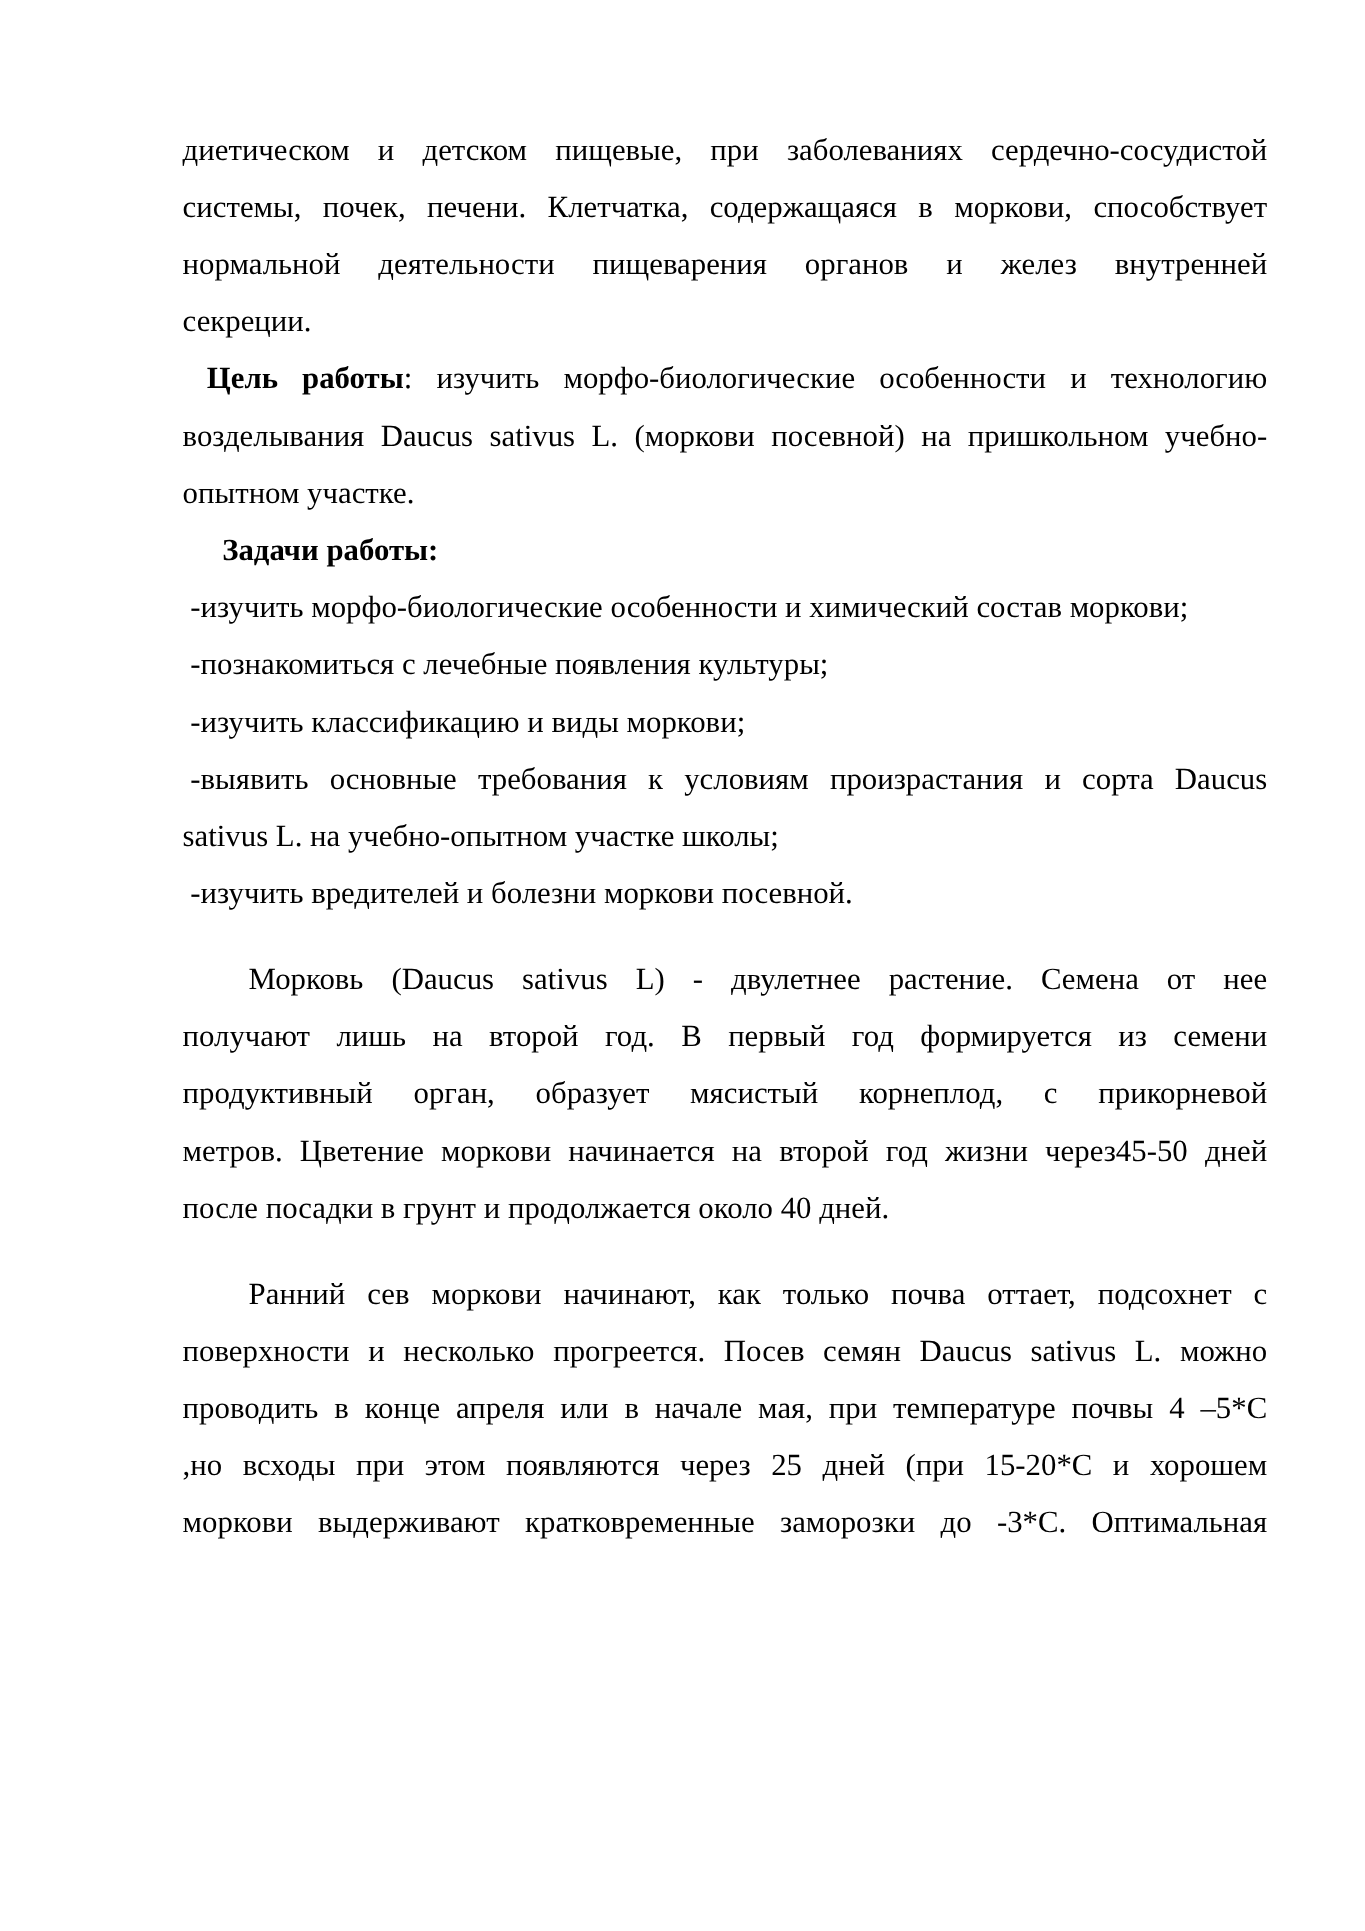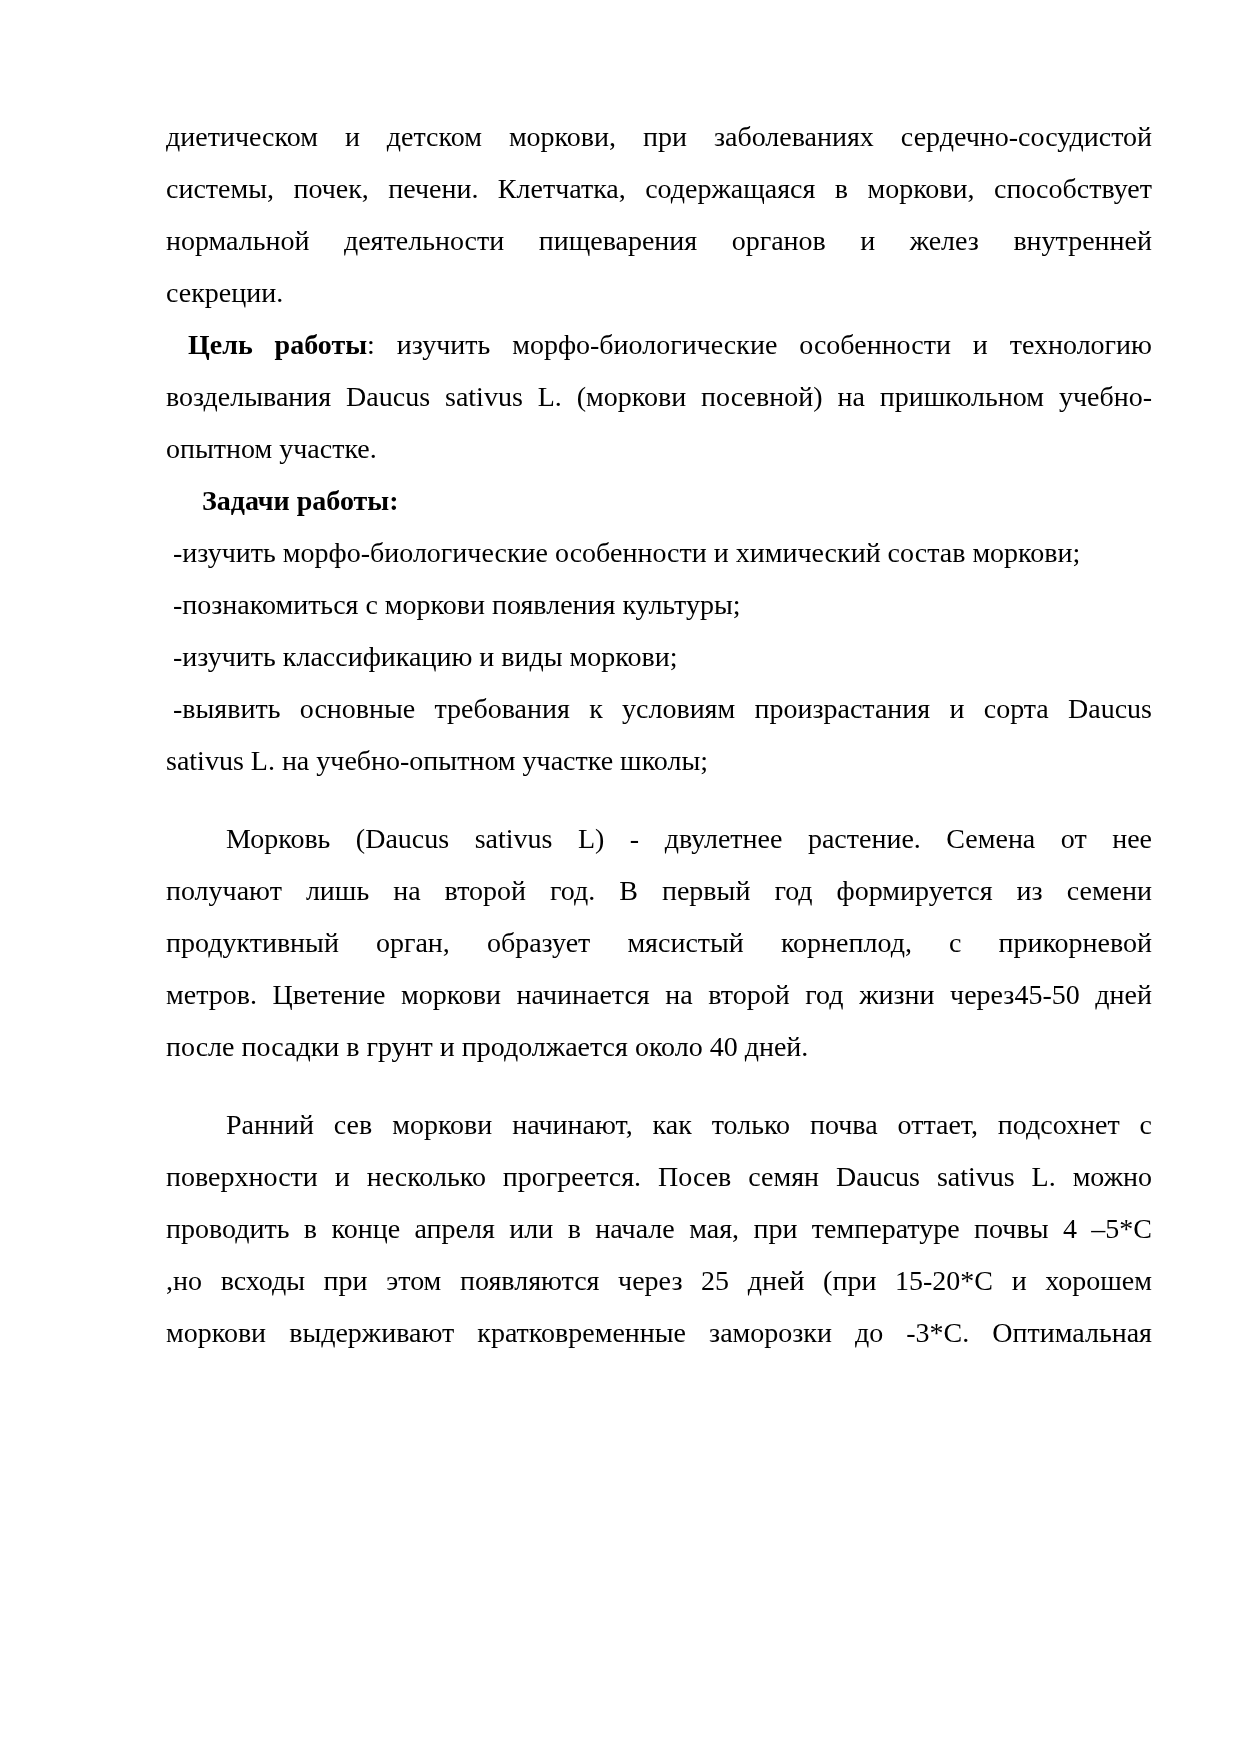--- a/index.html
+++ b/index.html
@@ -32,45 +32,48 @@
     text-align-last: justify;
   }
   .left { text-align: left; }
   .bold { font-weight: bold; }
 </style>
 </head>
 <body>
 
 <div class="page">
     <div class="para">
-      <div class="line just"><span class="seg">диетическом и детском моркови, при заболеваниях сердечно-сосудистой</span></div>
+      <div class="line just"><span class="seg">диетическом и детском пищевые, при заболеваниях сердечно-сосудистой</span></div>
       <div class="line just"><span class="seg">системы, почек, печени. Клетчатка, содержащаяся в моркови, способствует</span></div>
       <div class="line just"><span class="seg">нормальной деятельности пищеварения органов и желез внутренней</span></div>
       <div class="line left"><span class="seg">секреции.</span></div>
     </div>
     <div class="para">
       <div class="line just" style="padding-left: 22px;"><span class="seg bold">Цель работы</span><span class="seg">: изучить морфо-биологические особенности и технологию</span></div>
       <div class="line just"><span class="seg">возделывания Daucus sativus L. (моркови посевной) на пришкольном учебно-</span></div>
       <div class="line left"><span class="seg">опытном участке.</span></div>
     </div>
     <div class="para">
       <div class="line left" style="padding-left: 36px;"><span class="seg bold">Задачи работы:</span></div>
     </div>
     <div class="para">
       <div class="line left" style="padding-left: 7px;"><span class="seg">-изучить морфо-биологические особенности и химический состав моркови;</span></div>
     </div>
     <div class="para">
-      <div class="line left" style="padding-left: 7px;"><span class="seg">-познакомиться с моркови появления культуры;</span></div>
+      <div class="line left" style="padding-left: 7px;"><span class="seg">-познакомиться с лечебные появления культуры;</span></div>
     </div>
     <div class="para">
       <div class="line left" style="padding-left: 7px;"><span class="seg">-изучить классификацию и виды моркови;</span></div>
     </div>
     <div class="para">
       <div class="line just" style="padding-left: 7px;"><span class="seg">-выявить основные требования к условиям произрастания и сорта Daucus</span></div>
       <div class="line left"><span class="seg">sativus L. на учебно-опытном участке школы;</span></div>
+    </div>
+    <div class="para">
+      <div class="line left" style="padding-left: 7px;"><span class="seg">-изучить вредителей и болезни моркови посевной.</span></div>
     </div>
     <div class="para" style="margin-top: 26px;">
       <div class="line just" style="padding-left: 60px;"><span class="seg">Морковь (Daucus sativus L) - двулетнее растение. Семена от нее</span></div>
       <div class="line just"><span class="seg">получают лишь на второй год.  В первый год формируется из семени</span></div>
       <div class="line just"><span class="seg">продуктивный орган, образует мясистый  корнеплод, с прикорневой</span></div>
       <div class="line just"><span class="seg">метров. Цветение моркови начинается на второй год жизни через45-50 дней</span></div>
       <div class="line left"><span class="seg">после посадки в грунт и продолжается около 40 дней.</span></div>
     </div>
     <div class="para" style="margin-top: 26px;">
       <div class="line just" style="padding-left: 60px;"><span class="seg">Ранний сев моркови начинают, как только почва оттает, подсохнет с</span></div>

